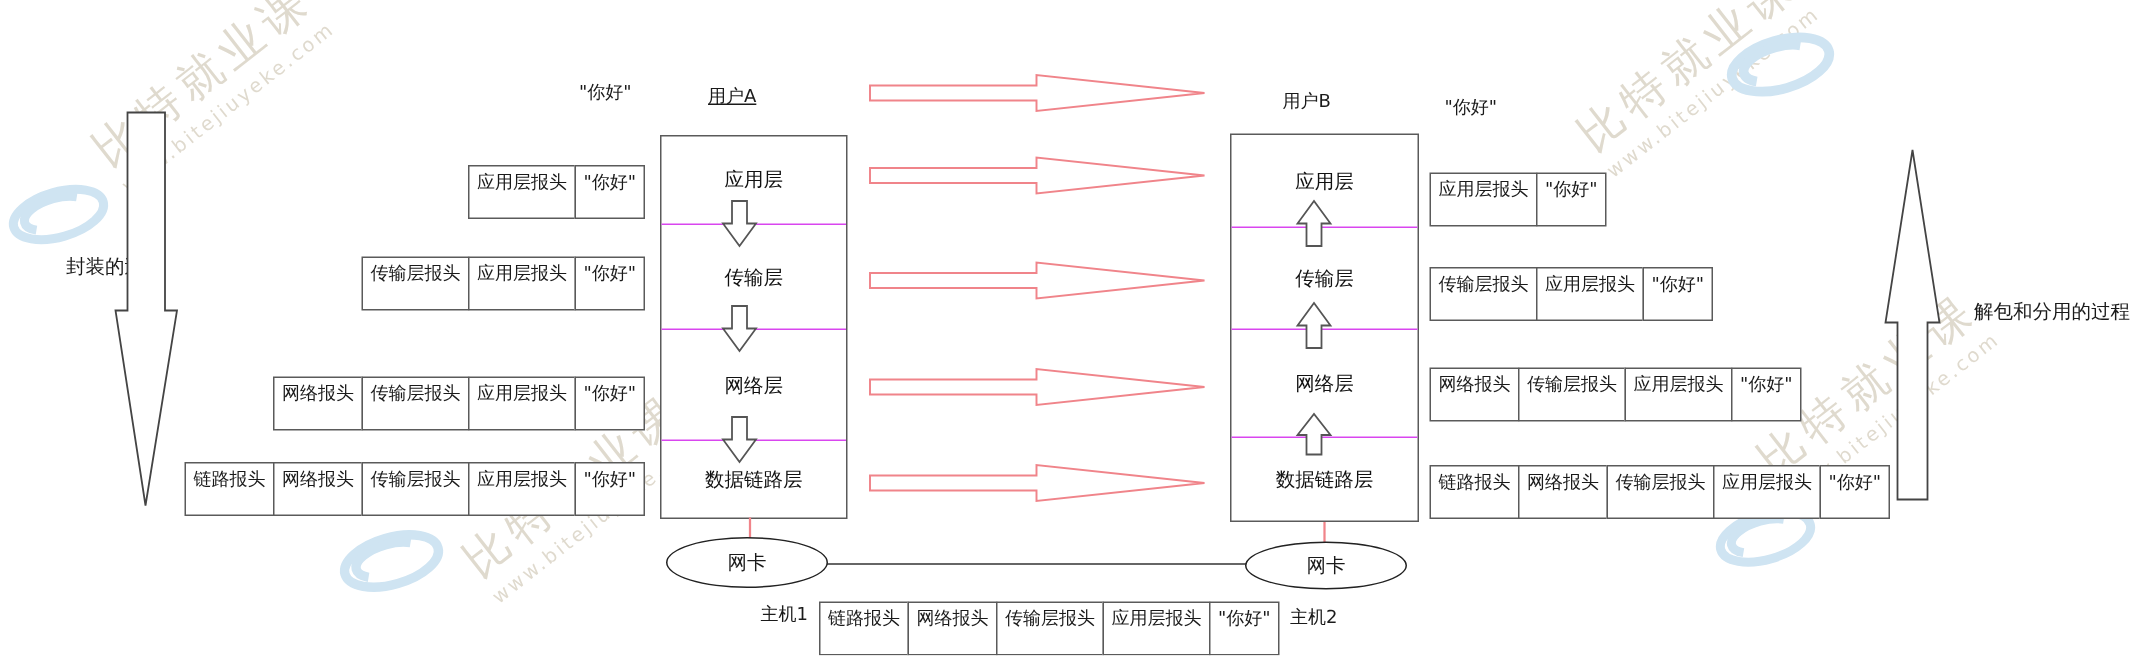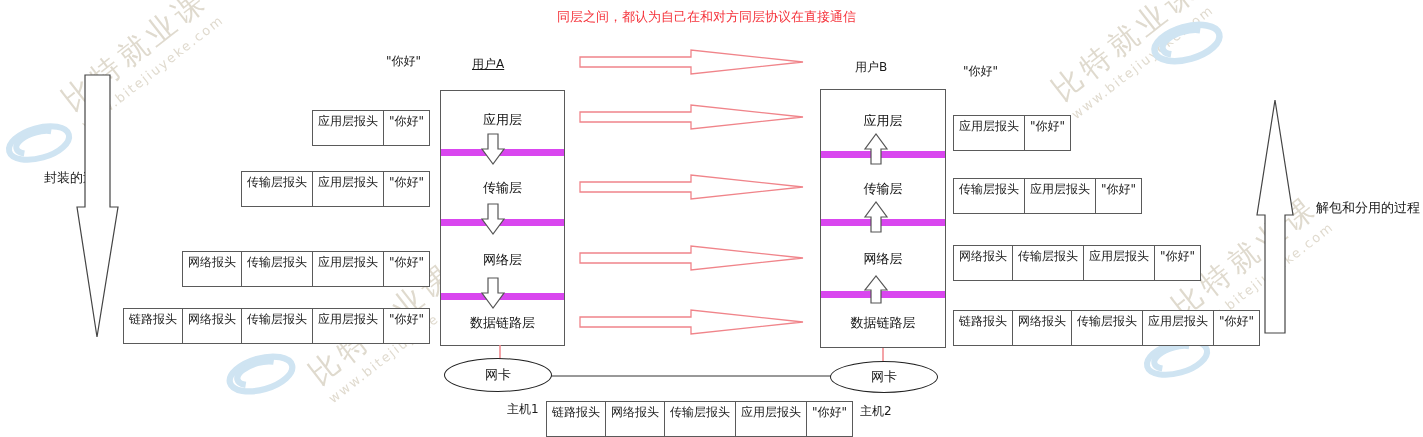--- a/index.html
+++ b/index.html
@@ -19,21 +19,21 @@
   .linework { position:absolute; left:0; top:0; z-index:5; pointer-events:none; }
   
   .stack {
     position:absolute; z-index:2; border:1px solid #5a5a5a; background:#fff;
     box-sizing:border-box; display:flex; flex-direction:column;
   }
   .stack .layer {
     display:flex; align-items:center; justify-content:center;
     font-size:13px; color:#111; box-sizing:border-box;font-family:Liberation Serif, serif;
   }
-  .stack .layer + .layer { border-top:7px solid #d946ef; }
+  .stack .layer + .layer { border-top:1px solid #d946ef; }
   
   .hrow { position:absolute; z-index:4; display:flex; }
   .cell {
     border:1px solid #5a5a5a; background:#fff; font-size:12px; line-height:20px;
     height:36px; box-sizing:border-box; padding:0 5px; white-space:nowrap; color:#1a1a1a;
   }
   .hrow .cell + .cell { margin-left:-1px; }
   
   .lbl { position:absolute; z-index:4; font-size:12px; white-space:nowrap; color:#1a1a1a; }
   .lbl-13 { font-size:13px; }
@@ -111,21 +111,20 @@
 
     <polygon points="488,134 498,134 498,149 504,149 493,164 482,149 488,149" fill="#fff" stroke="#555" stroke-width="1.2"></polygon>
     <polygon points="488,204 498,204 498,219 504,219 493,234 482,219 488,219" fill="#fff" stroke="#555" stroke-width="1.2"></polygon>
     <polygon points="488,278 498,278 498,293 504,293 493,308 482,293 488,293" fill="#fff" stroke="#555" stroke-width="1.2"></polygon>
 
     <polygon points="871,164 881,164 881,149 887,149 876,134 865,149 871,149" fill="#fff" stroke="#555" stroke-width="1.2"></polygon>
     <polygon points="871,232 881,232 881,217 887,217 876,202 865,217 871,217" fill="#fff" stroke="#555" stroke-width="1.2"></polygon>
     <polygon points="871,303 881,303 881,290 887,290 876,276 865,290 871,290" fill="#fff" stroke="#555" stroke-width="1.2"></polygon>
   </svg>
 
-  <div class="note-red" style="left:557px; top:8px;">同层之间，都认为自己在和对方同层协议在直接通信</div>
 
   <div class="lbl" style="left:386px; top:53px;">"你好"</div>
   <div class="lbl" style="left:472px; top:56px;text-decoration:underline;">用户A</div>
   <div class="lbl" style="left:855px; top:59px;">用户B</div>
   <div class="lbl" style="left:963px; top:63px;">"你好"</div>
 
   <div class="lbl lbl-13" style="left:8px; top:169px;margin-left:36px;">封装的过程</div>
   <div class="lbl lbl-13" style="left:1297px; top:199px;padding-left:19px;">解包和分用的过程</div>
 
   <div class="stack" style="left:440px; top:90px; width:125px; height:256px;">

